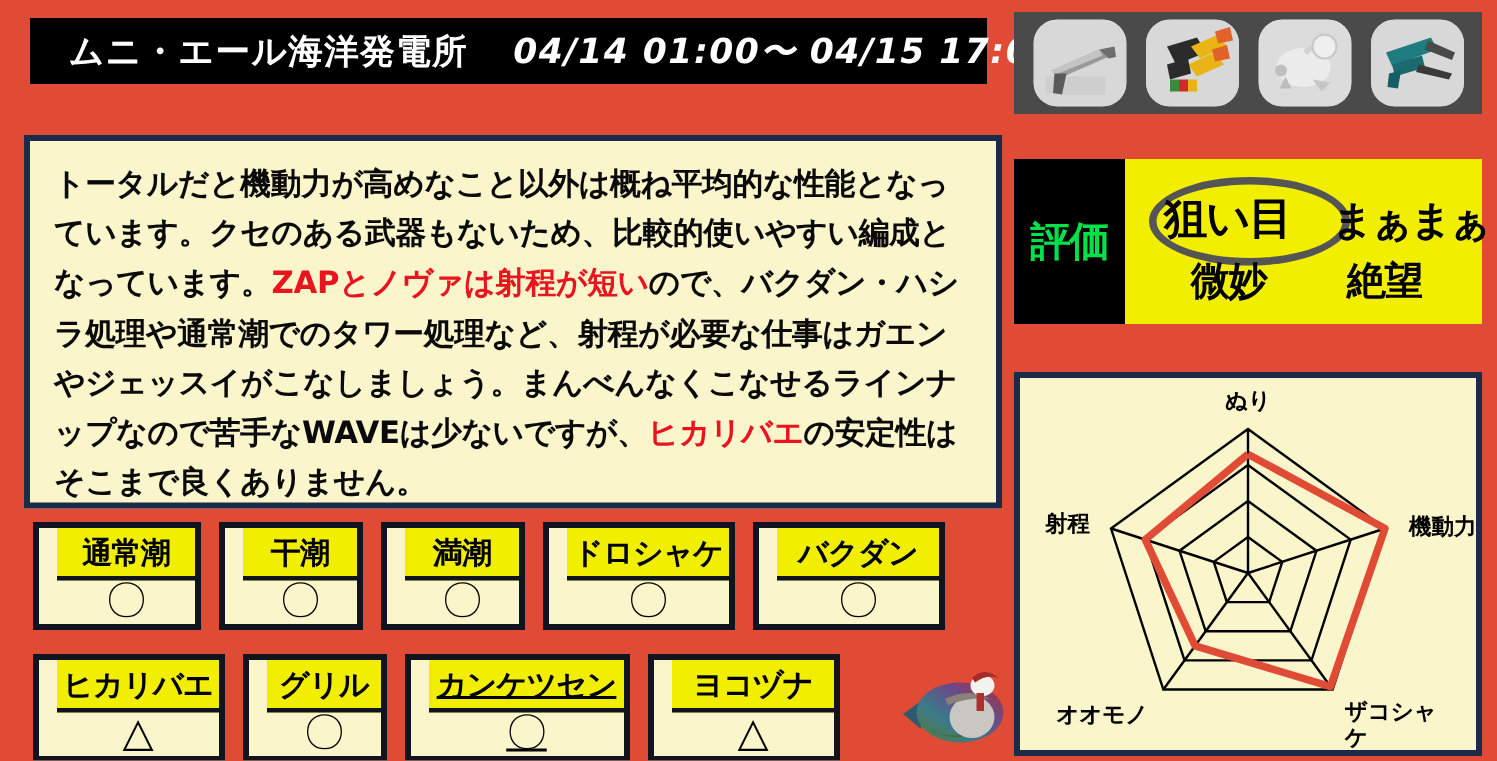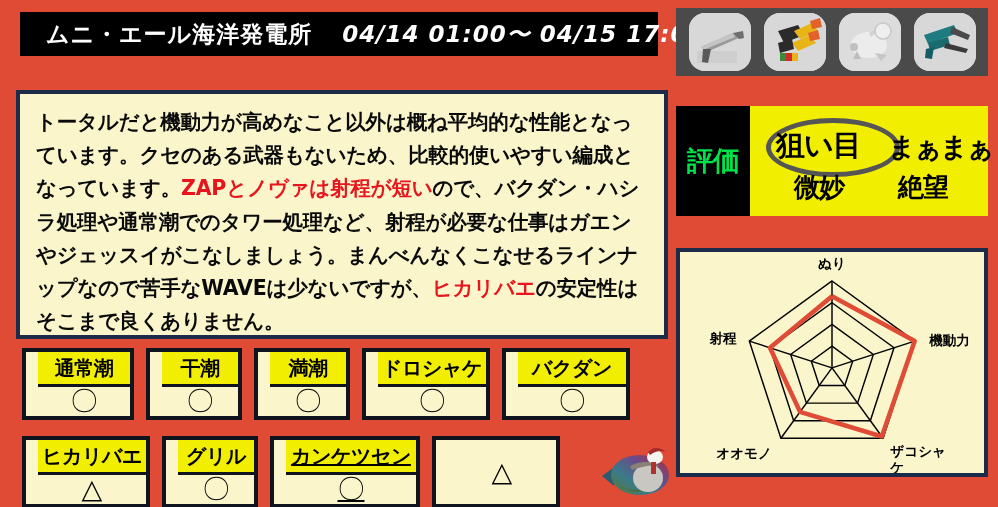--- a/index.html
+++ b/index.html
@@ -116,21 +116,21 @@
   .ev-1{left:26px;top:20px;font-size:29px;letter-spacing:-1px;}
   .ev-2{left:138px;top:23px;font-size:27px;letter-spacing:-1.5px;}
   .ev-3{left:44px;top:64px;font-size:26px;letter-spacing:-1px;}
   .ev-4{left:148px;top:64px;font-size:26px;letter-spacing:-1px;}
   .ev-ring{
     position:absolute;left:16px;top:12px;width:124px;height:49px;
     border:5px solid #555;border-radius:50%;
   }
 
   .radar-box{
-    position:absolute;left:0;top:240px;width:312px;height:229px;
+    position:absolute;left:0;top:240px;width:312px;height:256px;
     background:#fbf5cc;border:4px solid #1c2b4a;box-sizing:border-box;
   }
   .radar-box svg{display:block;width:100%;height:100%;}
   .rlabel{font-size:15px;font-weight:bold;fill:#000;font-family:"DejaVu Sans","Liberation Sans",sans-serif;}
 </style>
 </head>
 <body>
 
 <div class="root">
 
@@ -174,20 +174,21 @@
         </div>
         <div class="tag w-s">
           <div class="tag-label">グリル</div>
           <div class="tag-val">〇</div>
         </div>
         <div class="tag w-l">
           <div class="tag-label">カンケツセン</div>
           <div class="tag-val">〇</div>
         </div>
         <div class="tag w-m">
+          <div class="tag-label">ヨコヅナ</div>
           <div class="tag-val">△</div>
         </div>
       </div>
 
     <svg class="mascot" viewBox="0 0 76 62">
       <defs>
         <linearGradient id="mg" x1="0" y1="1" x2="1" y2="0">
           <stop offset="0%" stop-color="#5a7a32"></stop>
           <stop offset="35%" stop-color="#3a7a8a"></stop>
           <stop offset="65%" stop-color="#6a4a8a"></stop>

